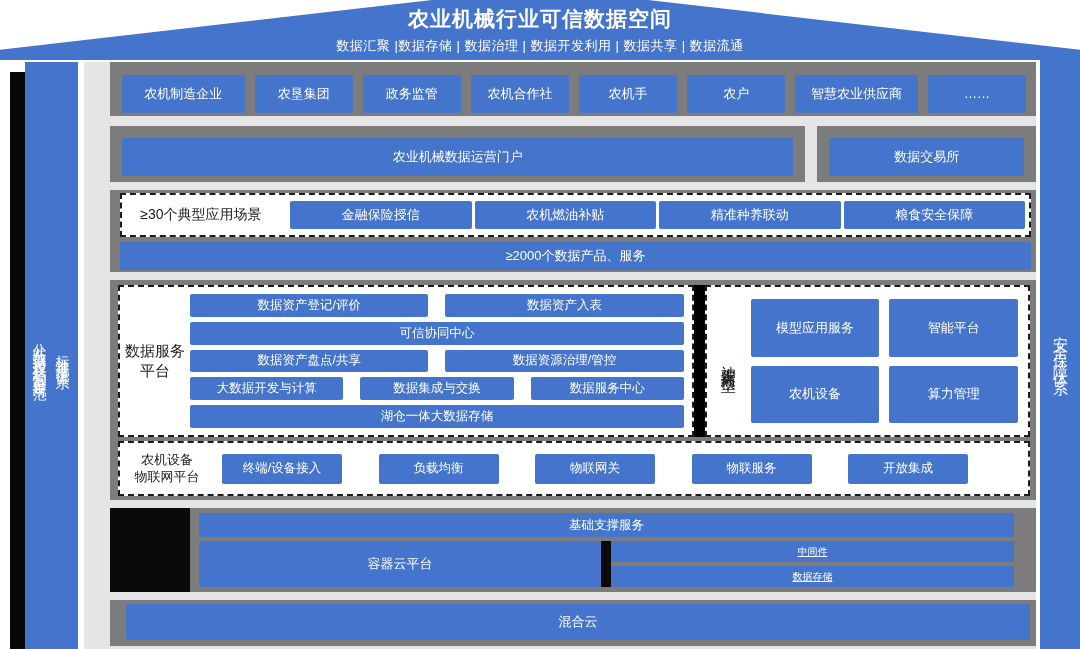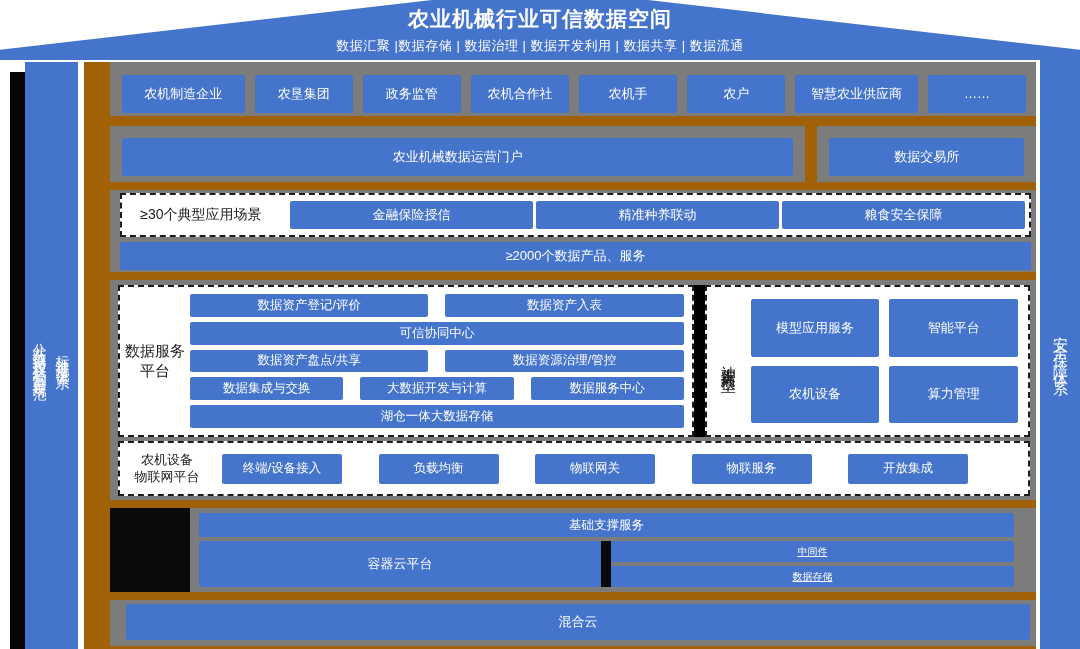--- a/index.html
+++ b/index.html
@@ -29,21 +29,21 @@
   }
   .vbar-right {
     position:absolute; left:1040px; top:52px; width:40px; height:597px;
     background:#4474cb; display:flex; align-items:center; justify-content:center;
   }
   .vbar-right .vtext { font-size:15px; letter-spacing:9px; }
 
   
   .central {
     position:absolute; left:84px; top:62px; width:952px; height:587px;
-    background:#a16207; padding-left:26px;
+    background:#e5e5e5; padding-left:26px;
     display:flex; flex-direction:column;
   }
   .section { background:#7c7c7c; }
   .bluebox {
     background:#4474cb; color:#fff; font-size:13px; border-radius:2px;
     display:flex; align-items:center; justify-content:center;
     text-align:center; line-height:1.2; white-space:nowrap;
   }
 
   
@@ -144,20 +144,21 @@
     <div class="portal-panel pp2">
       <div class="bluebox">数据交易所</div>
     </div>
   </div>
 
   <div class="section scenarios">
     <div class="scen-dashed">
       <div class="scen-label">≥30个典型应用场景</div>
       <div class="scen-boxes">
         <div class="bluebox">金融保险授信</div>
+        <div class="bluebox">农机燃油补贴</div>
         <div class="bluebox">精准种养联动</div>
         <div class="bluebox">粮食安全保障</div>
       </div>
     </div>
     <div class="bluebox products-bar">≥2000个数据产品、服务</div>
   </div>
 
   <div class="section platforms">
     <div class="plat-top">
 
@@ -169,22 +170,22 @@
             <div class="bluebox">数据资产入表</div>
           </div>
           <div class="dsp-row">
             <div class="bluebox">可信协同中心</div>
           </div>
           <div class="dsp-row">
             <div class="bluebox">数据资产盘点/共享</div>
             <div class="bluebox">数据资源治理/管控</div>
           </div>
           <div class="dsp-row">
+            <div class="bluebox">大数据开发与计算</div>
             <div class="bluebox">数据集成与交换</div>
-            <div class="bluebox">大数据开发与计算</div>
             <div class="bluebox">数据服务中心</div>
           </div>
           <div class="dsp-row">
             <div class="bluebox">湖仓一体大数据存储</div>
           </div>
         </div>
       </div>
 
       <div class="dashedbox shennong">
         <div class="sn-label">

